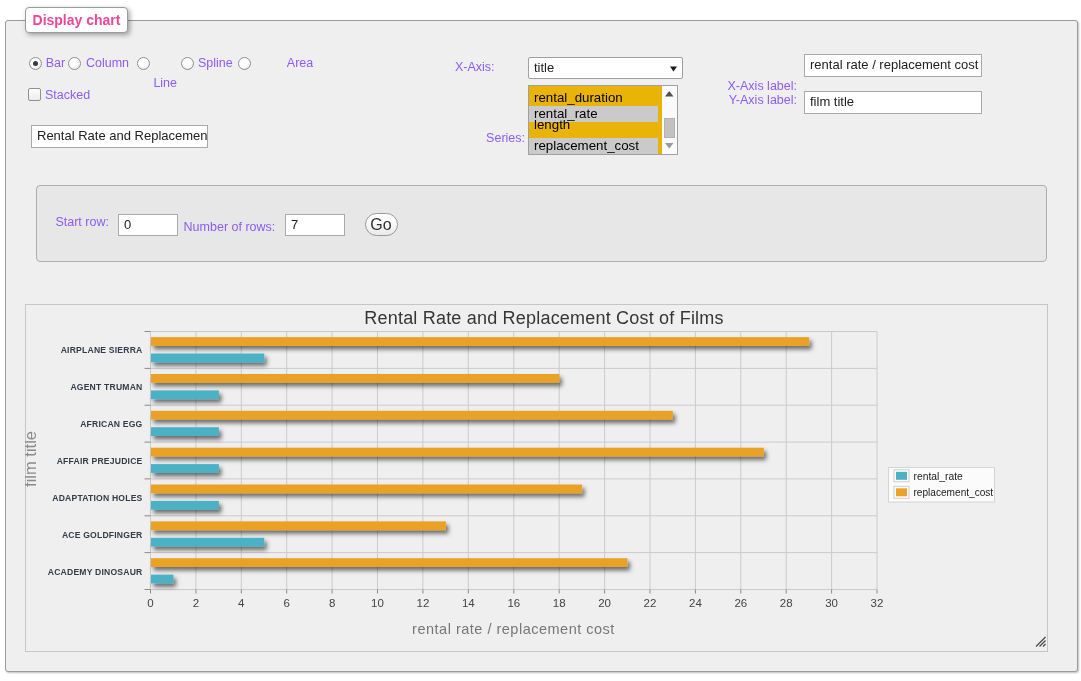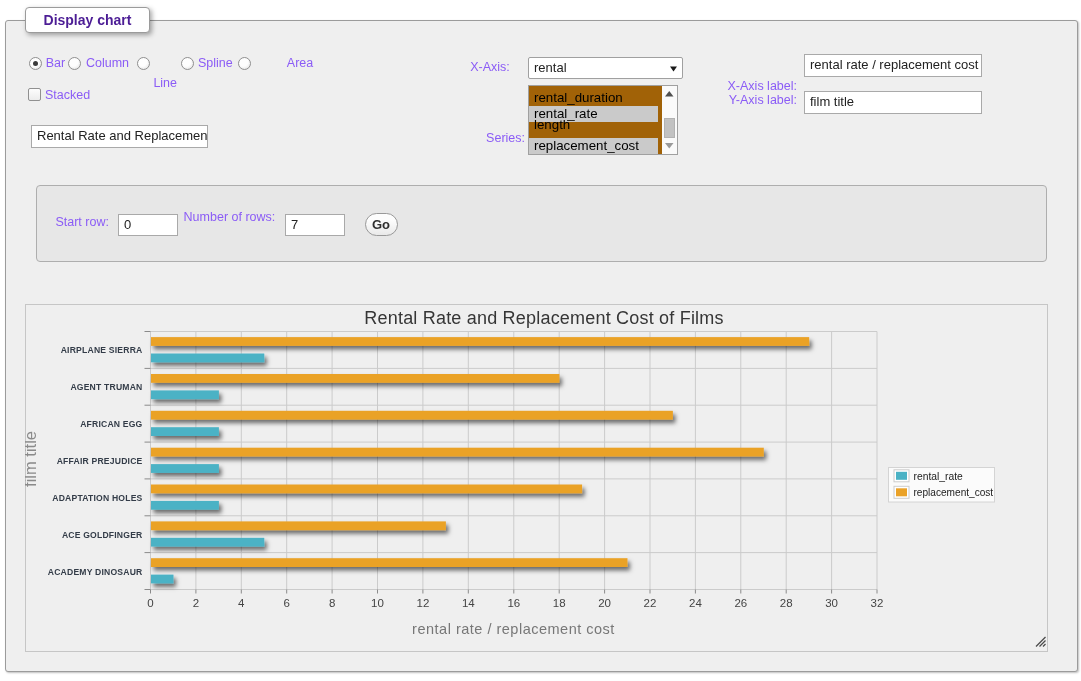--- a/index.html
+++ b/index.html
@@ -10,23 +10,23 @@
   .inp { position:absolute; background:#fff; border:1px solid #a9a9a9; font-size:13px; color:#222;
          white-space:nowrap; overflow:hidden; padding:2px 0 0 5px; }
 </style>
 </head>
 <body>
 <div id="page">
 
   <div class="abs" style="left:4.5px; top:20px; width:1073px; height:652px; background:#efefef;
        border:1px solid #9b9b9b; border-radius:3px; box-shadow:1px 1px 2px rgba(0,0,0,0.25);"></div>
 
-  <div class="abs" style="left:25px; top:7px; width:125px; height:26px; background:#fff;
+  <div class="abs" style="left:25px; top:7px; width:103px; height:26px; background:#fff;
        border:1px solid #9b9b9b; border-radius:4px; box-shadow:2px 2px 5px rgba(0,0,0,0.35);
-       font-size:14px; font-weight:bold; color:#4c1d95; text-align:center; line-height:24px;">Display chart</div>
+       font-size:14px; font-weight:bold; color:#ec4899; text-align:center; line-height:24px;">Display chart</div>
 
   <style>
     .radio { position:absolute; top:57.2px; width:13px; height:13px; border-radius:50%;
              border:1px solid #909090; background:radial-gradient(circle at 40% 35%, #fefefe 45%, #dcdcdc 100%); }
     .radio.on::after { content:""; position:absolute; left:2.8px; top:2.8px; width:5.4px; height:5.4px;
              border-radius:50%; background:#3a3a3a; }
   </style>
   <div class="radio on" style="left:29px;"></div>
   <div class="lbl" style="left:45.7px; top:56.5px;">Bar</div>
   <div class="radio" style="left:68.3px;"></div>
@@ -37,28 +37,28 @@
   <div class="lbl" style="left:198px; top:56.5px;">Spline</div>
   <div class="radio" style="left:237.6px;"></div>
   <div class="lbl" style="left:254.8px; top:56.5px;margin-left:32px;">Area</div>
 
   <div class="abs" style="left:28px; top:88.3px; width:12.5px; height:12.5px; border:1px solid #909090;
        border-radius:2px; background:linear-gradient(#fdfdfd,#ececec);"></div>
   <div class="lbl" style="left:45px; top:89px;">Stacked</div>
 
   <div class="inp" style="left:31px; top:125px; width:177px; height:23px;">Rental Rate and Replacement Cost of Films</div>
 
-  <div class="lbl" style="left:455px; top:61px; width:70px; text-align:center;">X-Axis:</div>
-  <div class="inp" style="left:528px; top:57px; width:155px; height:22px; border-radius:2px; border-color:#a0a0a0;">rental</div>
+  <div class="lbl" style="left:455px; top:61px; width:70px; text-align:left;">X-Axis:</div>
+  <div class="inp" style="left:528px; top:57px; width:155px; height:22px; border-radius:2px; border-color:#a0a0a0;">title</div>
   <svg class="abs" style="left:669.5px; top:65.5px;" width="8" height="6">
       <path d="M0 0.5 L7 0.5 L3.5 5.5 Z" fill="#1a1a1a"></path>
     </svg>
 
   <div class="lbl" style="left:455px; top:132.3px; width:70px; text-align:right;">Series:</div>
-  <div class="abs" style="left:528px; top:84.5px; width:150px; height:70px; background:#a16207; border:1px solid #a0a0a0; overflow:hidden;">
+  <div class="abs" style="left:528px; top:84.5px; width:150px; height:70px; background:#eab308; border:1px solid #a0a0a0; overflow:hidden;">
     <div class="abs" style="left:0; top:4.5px; width:129px; height:16px; font-size:13.3px; color:#000; padding-left:5px;">rental_duration</div>
     <div class="abs" style="left:0; top:20.5px; width:129px; height:16px; font-size:13.3px; color:#000; padding-left:5px; background:#cacaca;">rental_rate</div>
     <div class="abs" style="left:0; top:31px; width:129px; height:16px; font-size:13.3px; color:#000; padding-left:5px;">length</div>
     <div class="abs" style="left:0; top:52.5px; width:129px; height:16px; font-size:13.3px; color:#000; padding-left:5px; background:#cacaca;">replacement_cost</div>
 
     <div class="abs" style="left:133px; top:0; width:15px; height:68px; background:#fafafa;">
       <svg class="abs" style="left:3px; top:5px;" width="9" height="6">
           <path d="M0 5.5 L8.5 5.5 L4.25 0 Z" fill="#505050"></path>
         </svg>
       <div class="abs" style="left:1.5px; top:32px; width:11px; height:20px; background:#c2c2c2; border:1px solid #b2b2b2;"></div>
@@ -70,24 +70,24 @@
 
   <div class="lbl" style="left:724px; top:58px; width:73px; text-align:right;margin-top:22px;">X-Axis label:</div>
   <div class="inp" style="left:804px; top:54px; width:178px; height:23px;">rental rate / replacement cost</div>
   <div class="lbl" style="left:724px; top:93.5px; width:73px; text-align:right;">Y-Axis label:</div>
   <div class="inp" style="left:804px; top:91px; width:178px; height:23px;">film title</div>
 
   <div class="abs" style="left:36px; top:184.5px; width:1011px; height:77px; background:#e7e7e7;
        border:1px solid #aeaeae; border-radius:4px;"></div>
   <div class="lbl" style="left:55.4px; top:216.3px;">Start row:</div>
   <div class="inp" style="left:118px; top:213.5px; width:60px; height:22px;">0</div>
-  <div class="lbl" style="left:183.6px; top:211px;">Number of rows:</div>
+  <div class="lbl" style="left:183.6px; top:221px;">Number of rows:</div>
   <div class="inp" style="left:285px; top:213.5px; width:60px; height:22px;">7</div>
   <div class="abs" style="left:364.5px; top:213px; width:33px; height:22.5px; border:1px solid #999;
-       border-radius:11.5px; background:linear-gradient(#fdfdfd 30%,#e9e9e9); font-size:13px; font-weight:bold;
+       border-radius:11.5px; background:linear-gradient(#fdfdfd 30%,#e9e9e9); font-size:16px; font-weight:normal;
        color:#2f2f2f; text-align:center; line-height:21px;">Go</div>
 
   <div class="abs" style="left:24.5px; top:304px; width:1023.5px; height:347.5px; border:1px solid #c6c6c6;"></div>
 <svg class="abs" style="left:24.5px; top:304px;" width="1023.5" height="347.5" viewBox="0 0 1023.5 347.5">
 <defs>
         <filter id="bsh" x="-20%" y="-50%" width="140%" height="220%">
           <feDropShadow dx="2.5" dy="3.5" stdDeviation="1.9" flood-color="#000" flood-opacity="0.55"></feDropShadow>
         </filter>
       </defs>
 <g stroke="#cbcbcb" stroke-width="1">

